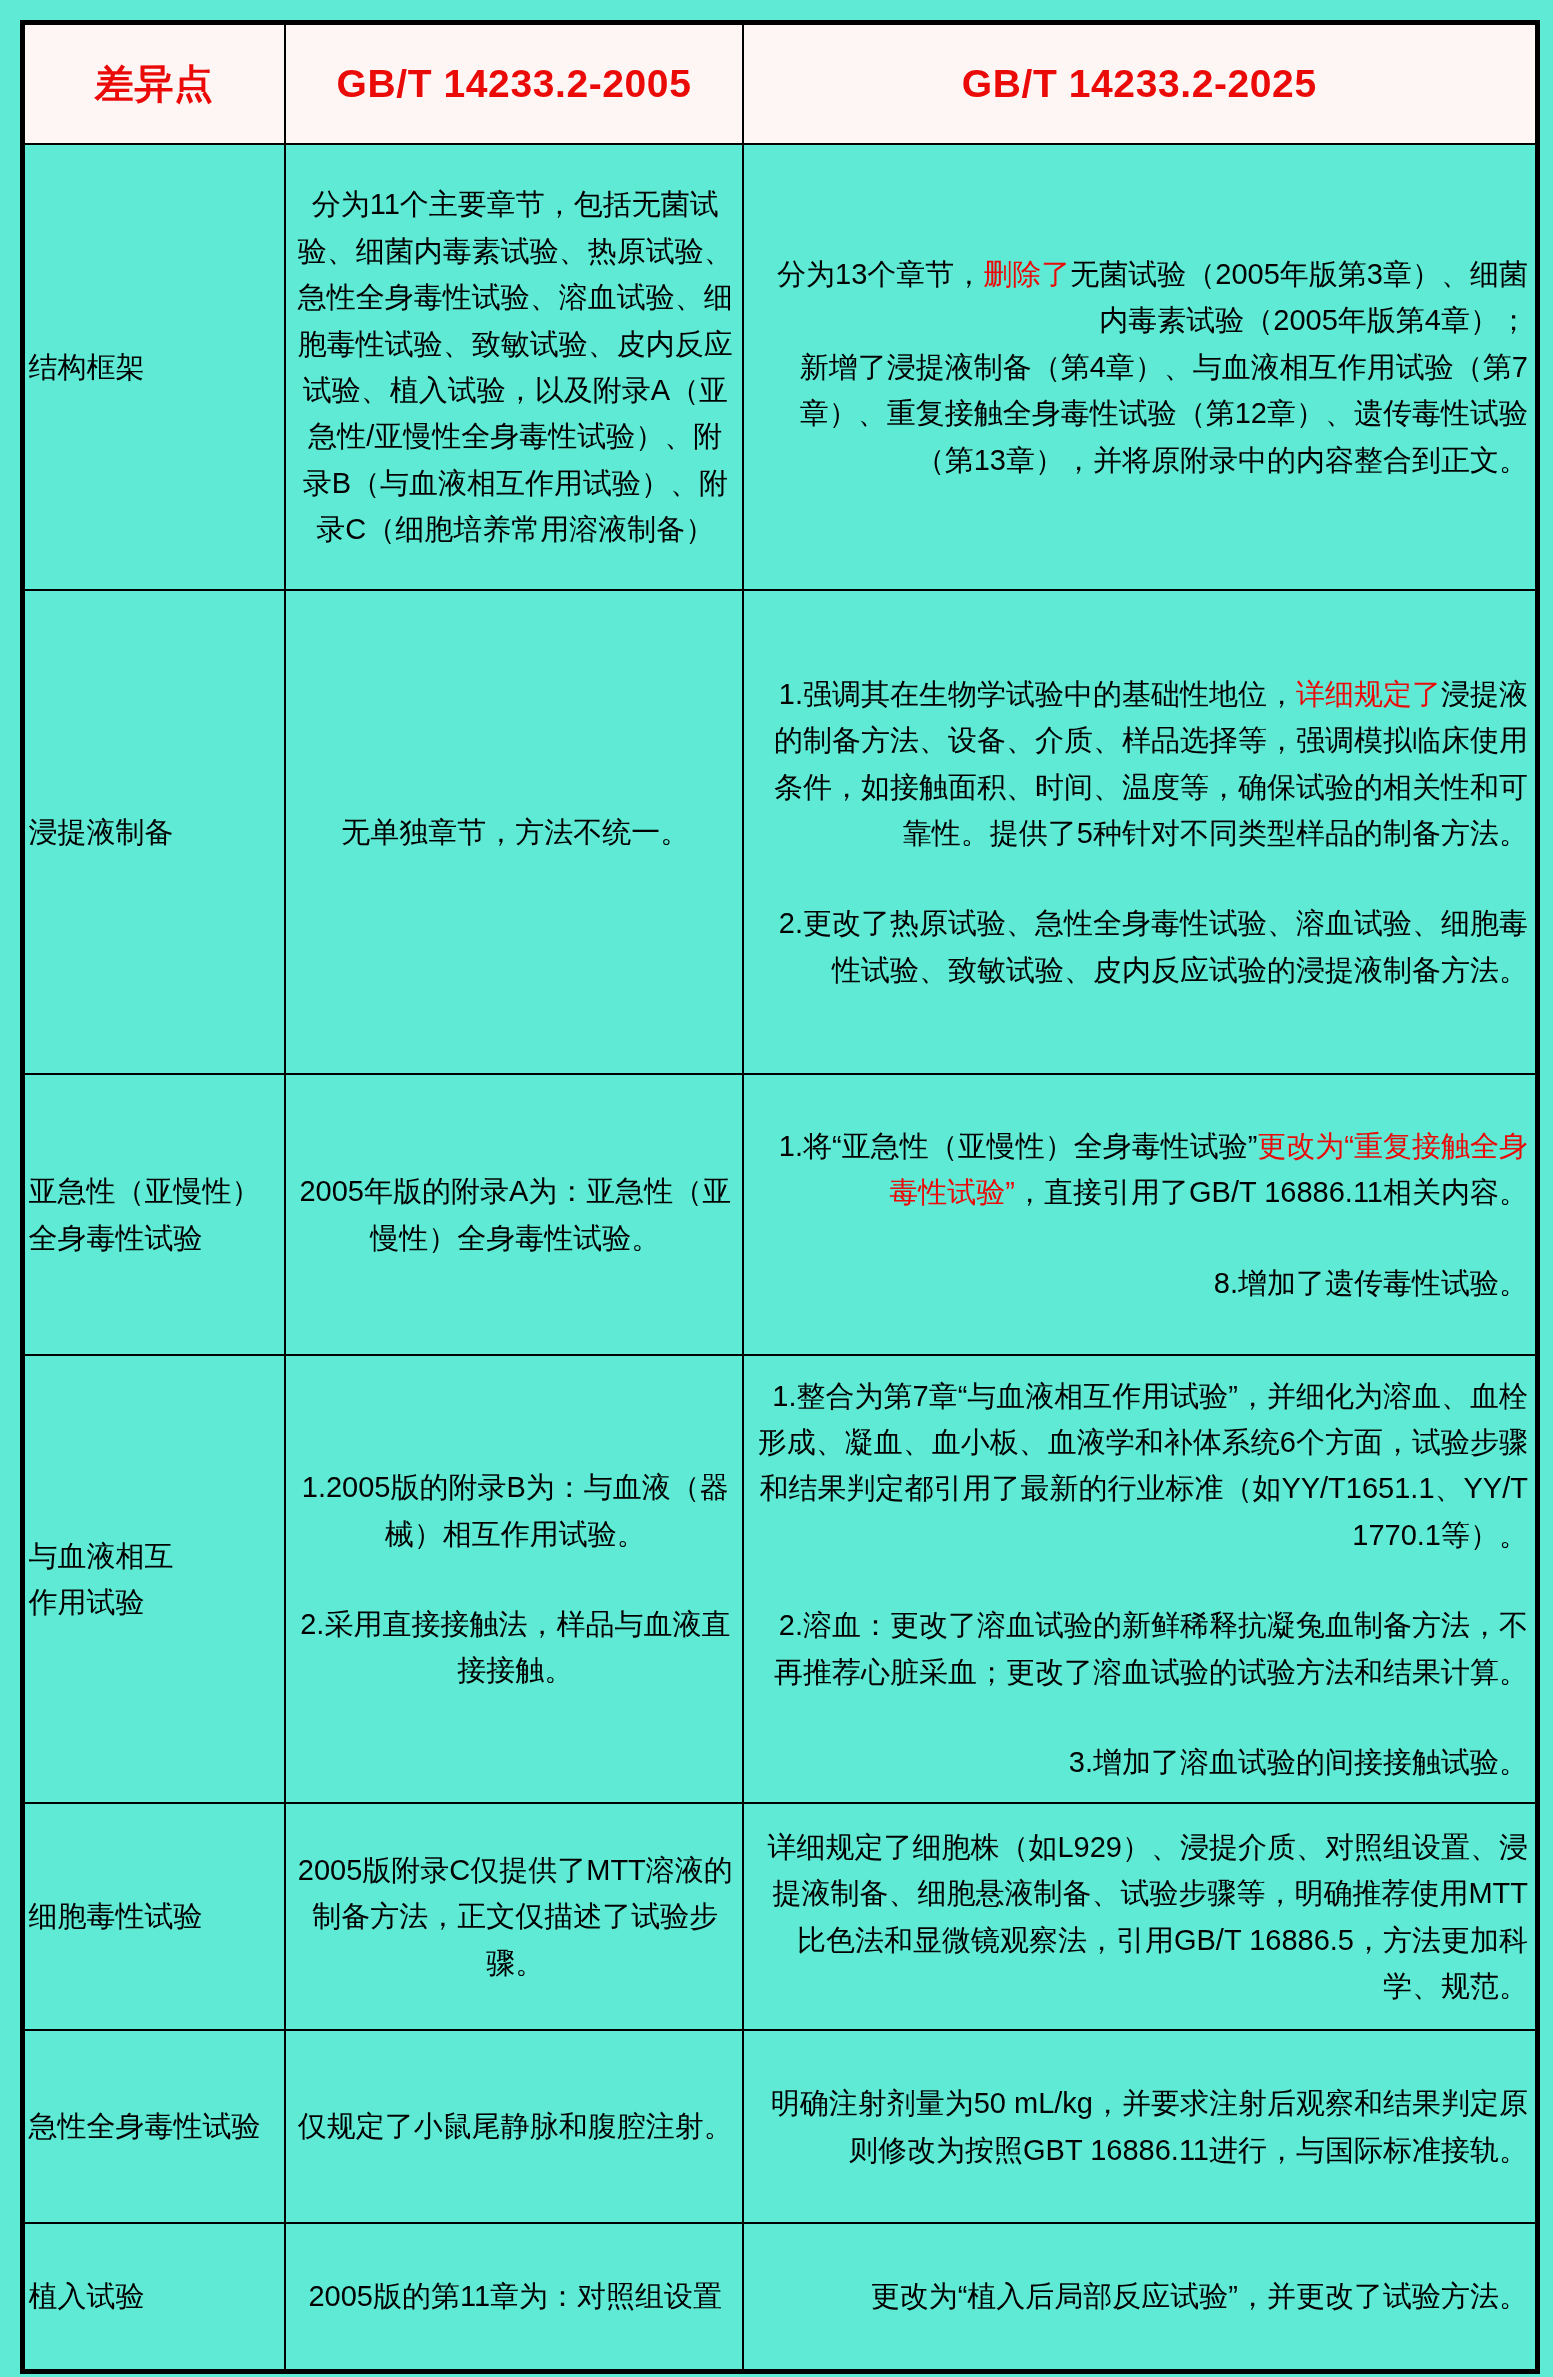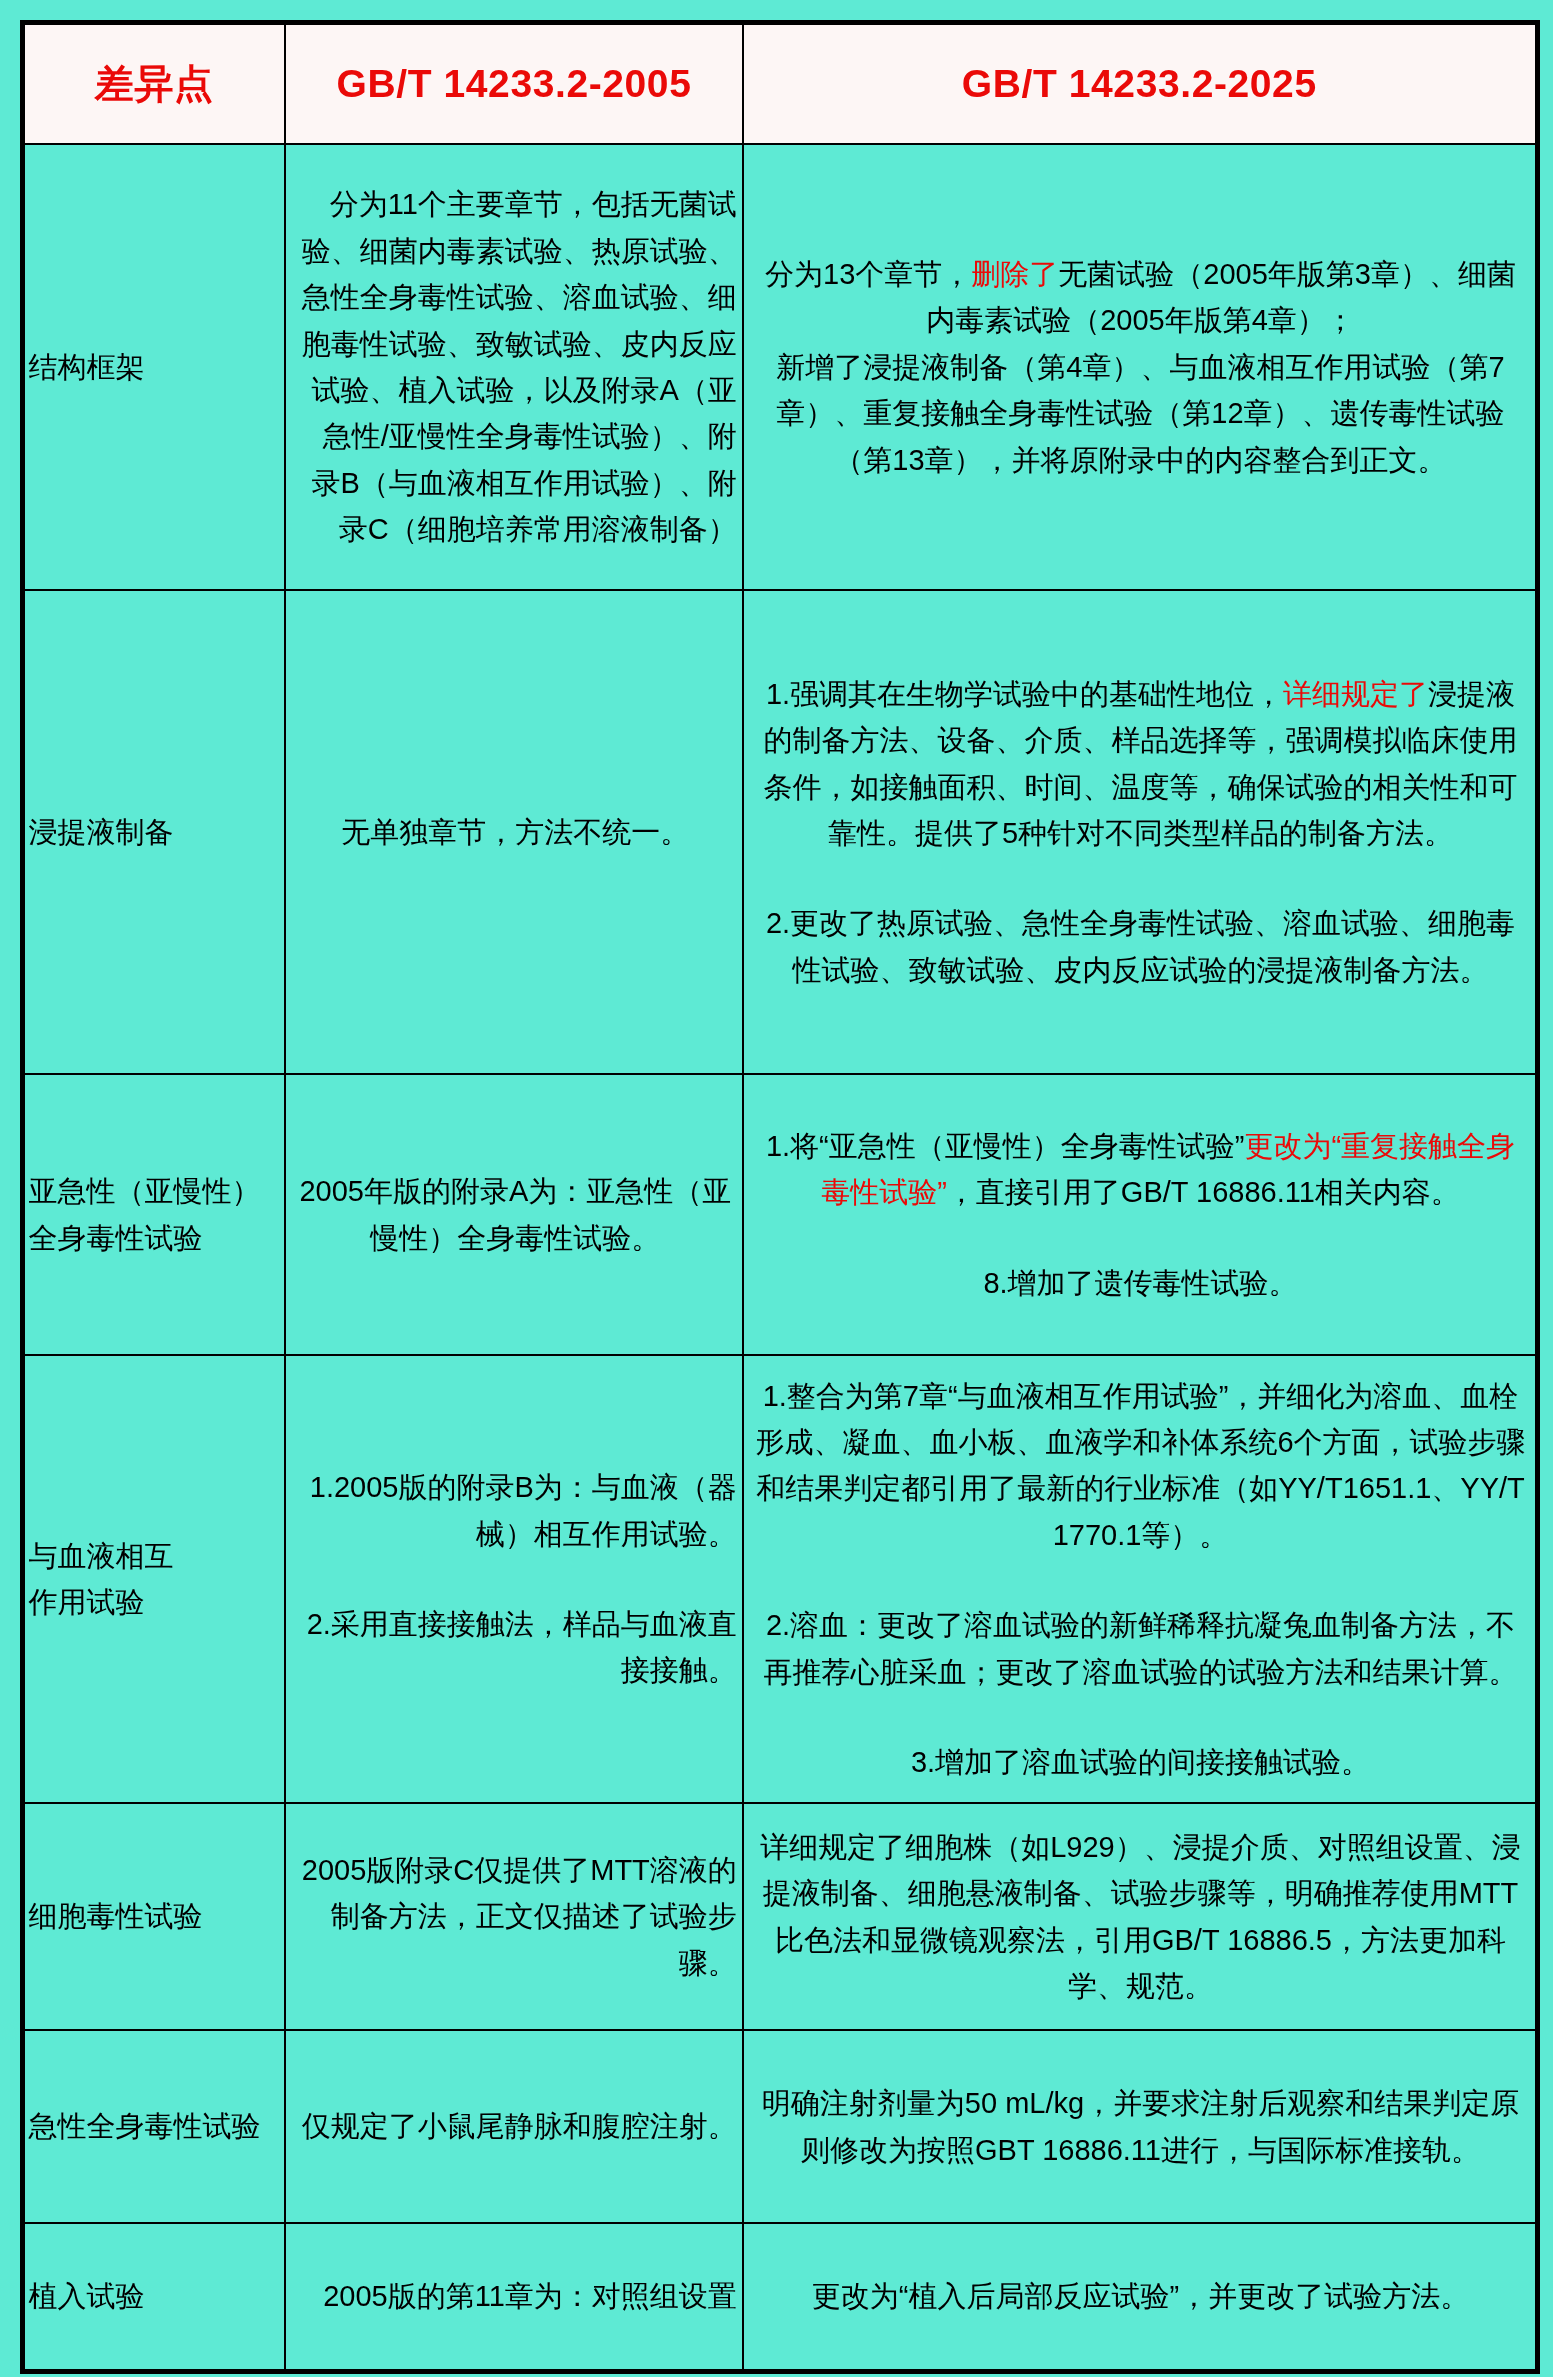--- a/index.html
+++ b/index.html
@@ -50,26 +50,26 @@
   }
   td {
     font-size: 29px;
     font-weight: 500;
     line-height: 1.6;
   }
   td.c1 {
     padding: 5.2px 3.9px;
   }
   td.c2 {
-    text-align: right;
+    text-align: center;
     padding: 5.2px 5.2px 5.2px 7.8px;
   }
   td.c2.center { text-align: center; }
   td.c3 {
-    text-align: center;
+    text-align: right;
     padding: 5.2px 6.5px 5.2px 9px;
   }
   p.para {
     margin: 0;
     padding: 0;
   }
   p.para.gap { margin-top: 44px; }
   span.red { color: var(--red, #ea0a08); }
 </style>
 </head>

